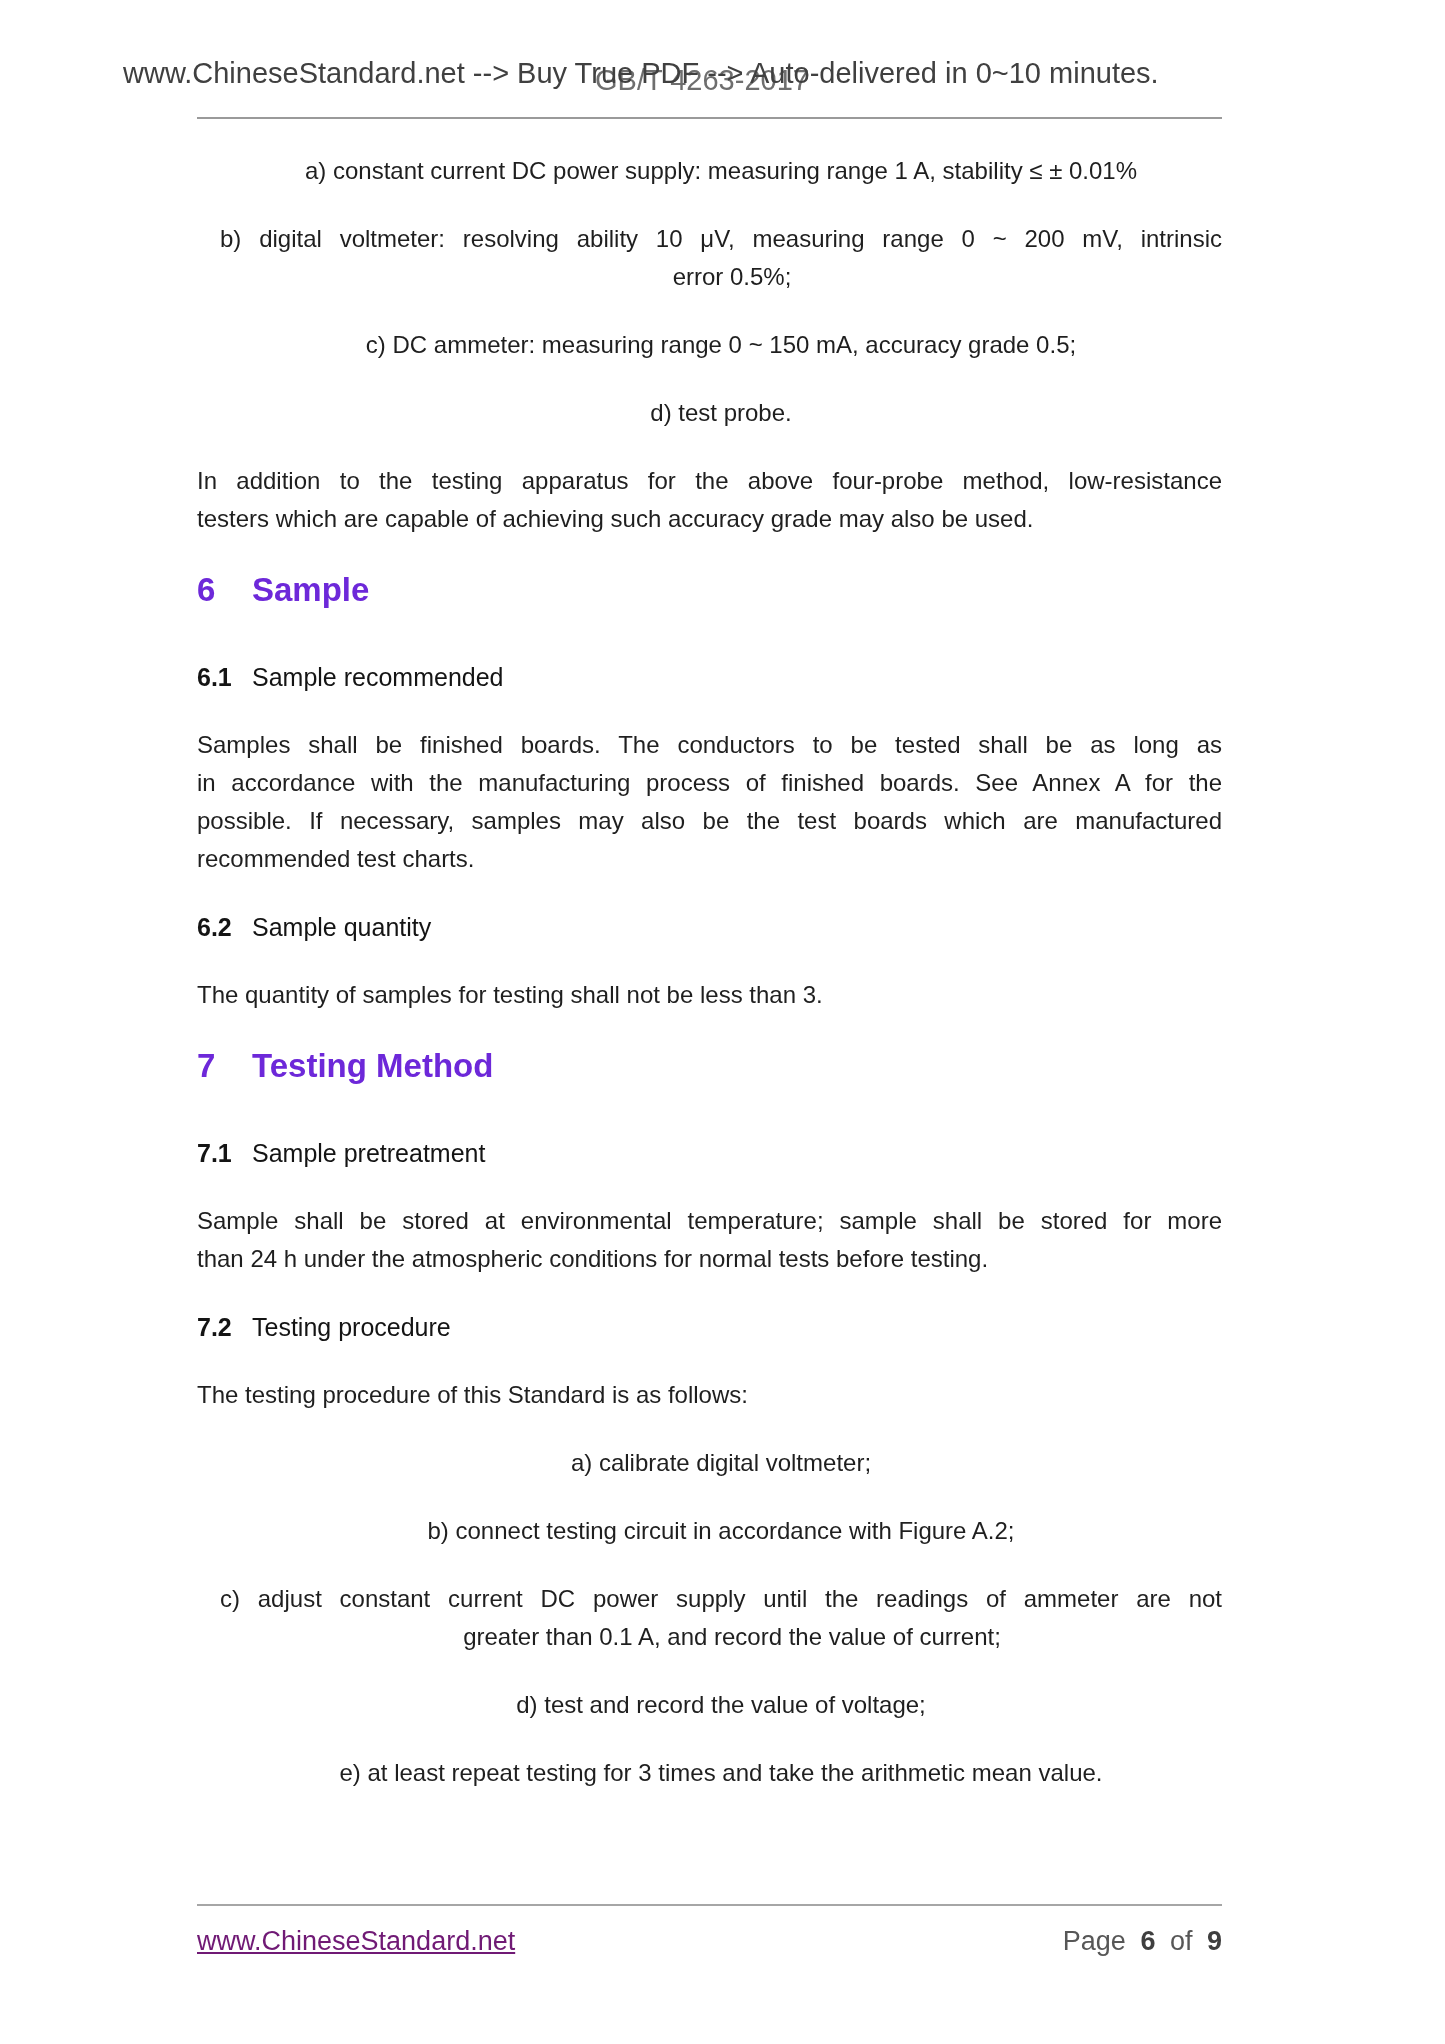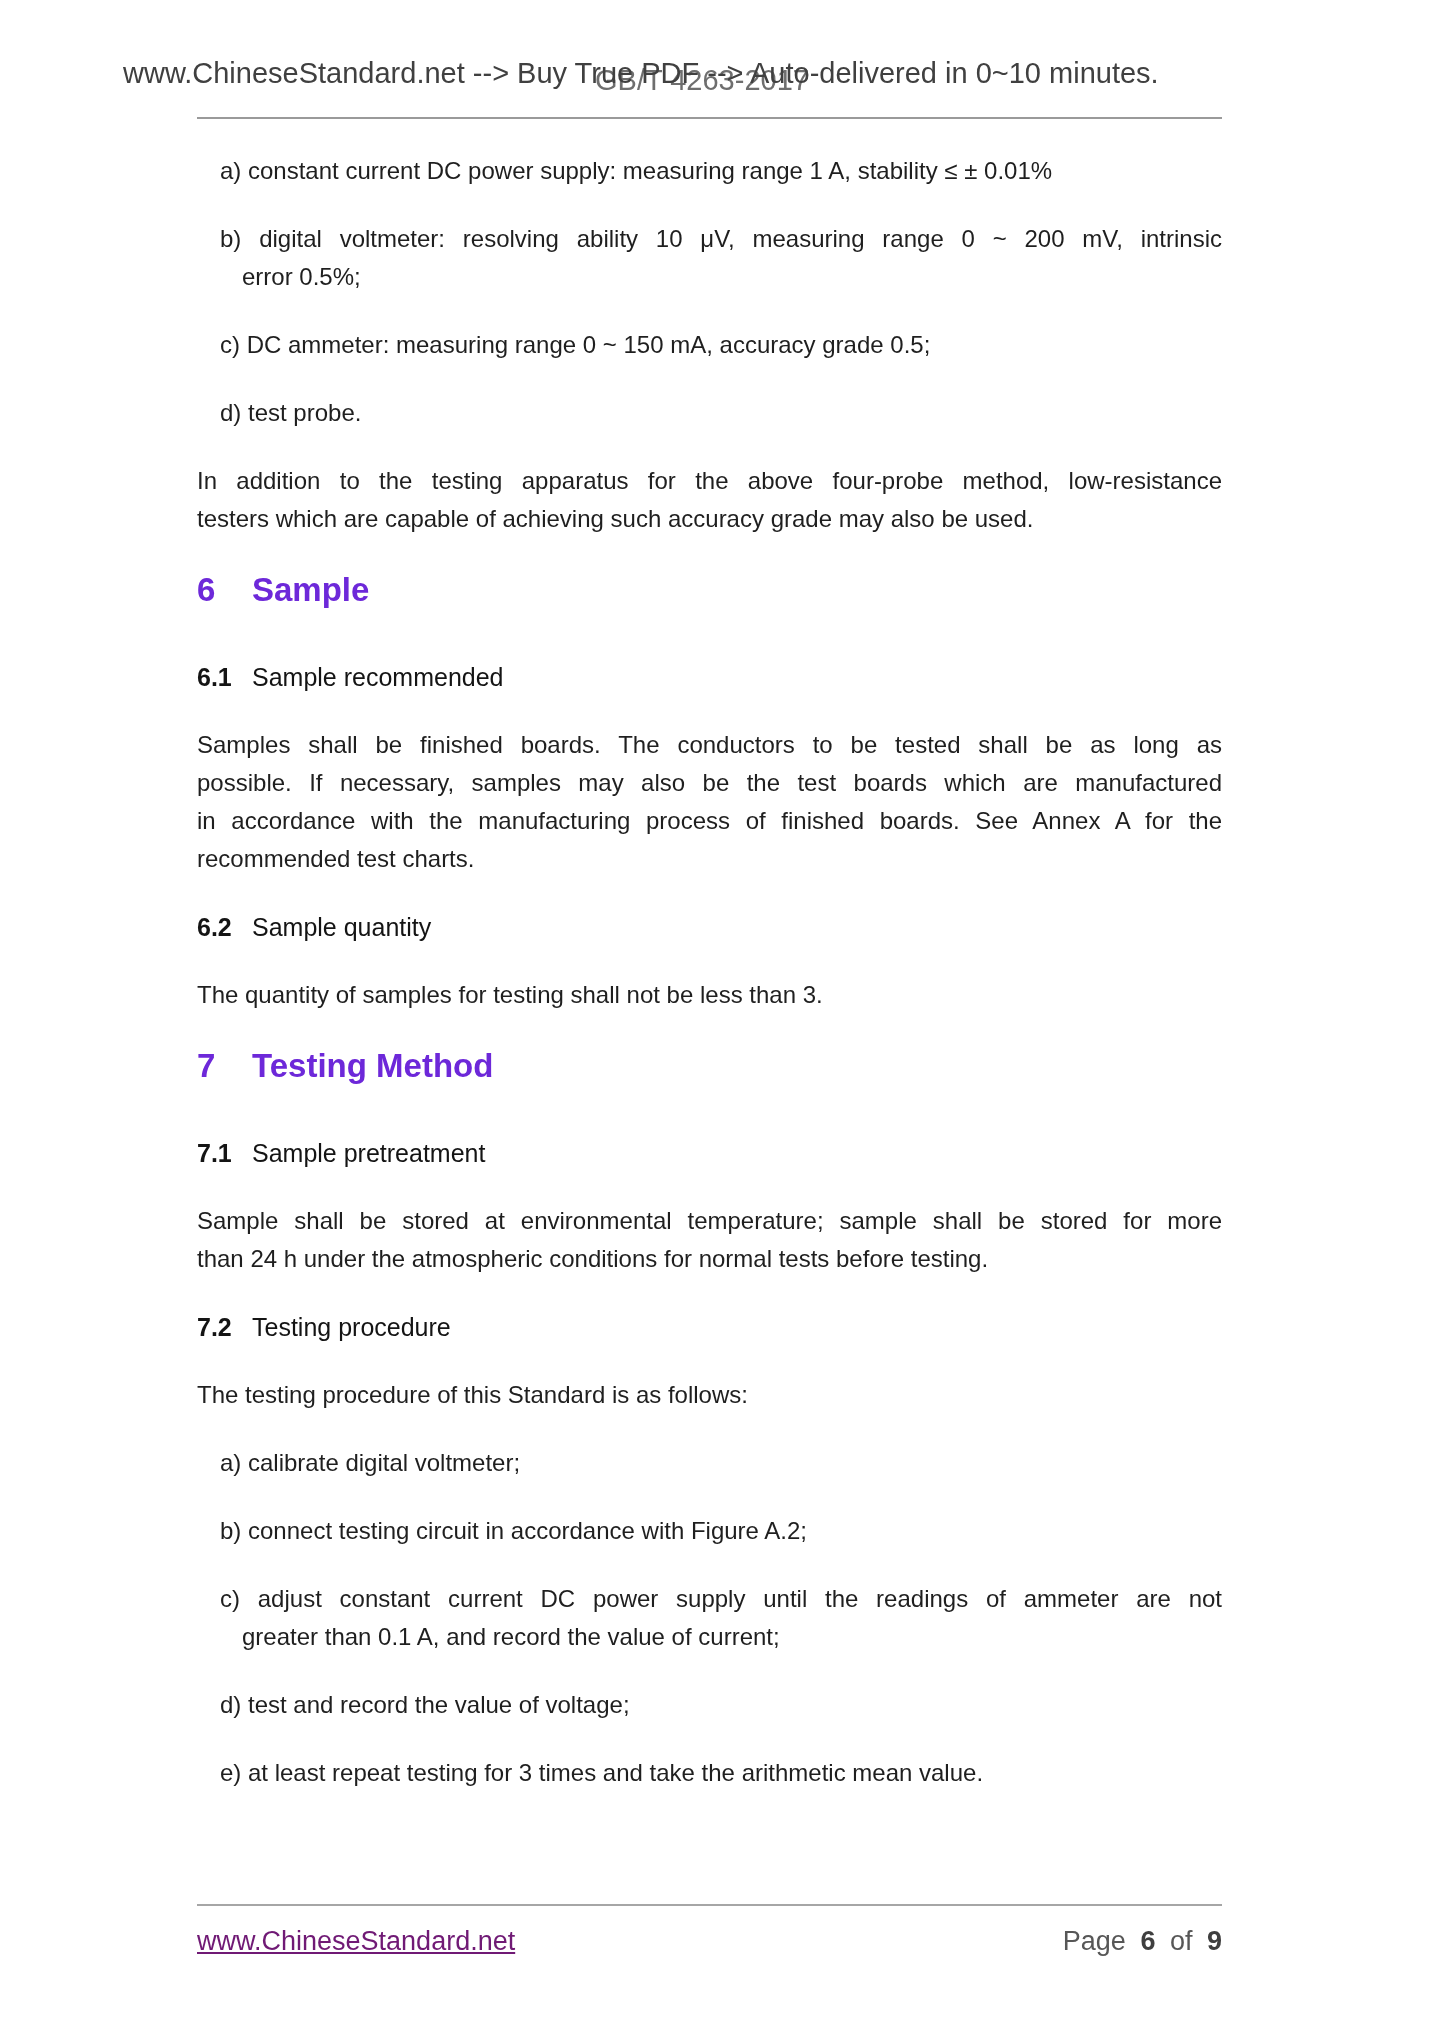--- a/index.html
+++ b/index.html
@@ -25,21 +25,21 @@
     background:#9a9a9a;
   }
   
   .content{
     position:absolute;left:197px;top:152px;width:1025px;
     font-size:24px;line-height:38px;color:#1f1f1f;
   }
   .block{margin-bottom:30px;}
   .line{text-align:left;}
   .line.j{text-align:justify;text-align-last:justify;}
-  .li .line{padding-left:23px;}
+  .li .line{padding-left:23px;text-align:center;}
   .li .line + .line{padding-left:45px;}
   .h1{font-size:33px;font-weight:bold;line-height:44px;
       margin-top:28px;margin-bottom:46px;color:#6d28d9;}
   .h1 .num{display:inline-block;min-width:55px;}
   .h2{font-size:25px;line-height:38px;margin-bottom:30px;color:#141414;}
   .h2 .num{display:inline-block;min-width:55px;font-weight:bold;}
   .h2 .title{font-weight:normal;}
   
   .footer-rule{
     position:absolute;left:197px;top:1904px;width:1025px;height:2px;
@@ -82,22 +82,22 @@
         <div class="line">d) test probe.</div>
       </div>
       <div class="block p">
         <div class="line j">In addition to the testing apparatus for the above four-probe method, low-resistance</div>
         <div class="line">testers which are capable of achieving such accuracy grade may also be used.</div>
       </div>
       <div class="block h1"><span class="num">6</span><span class="title">Sample</span></div>
       <div class="block h2"><span class="num">6.1</span><span class="title">Sample recommended</span></div>
       <div class="block p">
         <div class="line j">Samples shall be finished boards. The conductors to be tested shall be as long as</div>
+        <div class="line j">in accordance with the manufacturing process of finished boards. See Annex A for the</div>
         <div class="line j">possible. If necessary, samples may also be the test boards which are manufactured</div>
-        <div class="line j">in accordance with the manufacturing process of finished boards. See Annex A for the</div>
         <div class="line">recommended test charts.</div>
       </div>
       <div class="block h2"><span class="num">6.2</span><span class="title">Sample quantity</span></div>
       <div class="block p">
         <div class="line">The quantity of samples for testing shall not be less than 3.</div>
       </div>
       <div class="block h1"><span class="num">7</span><span class="title">Testing Method</span></div>
       <div class="block h2"><span class="num">7.1</span><span class="title">Sample pretreatment</span></div>
       <div class="block p">
         <div class="line j">Sample shall be stored at environmental temperature; sample shall be stored for more</div>

